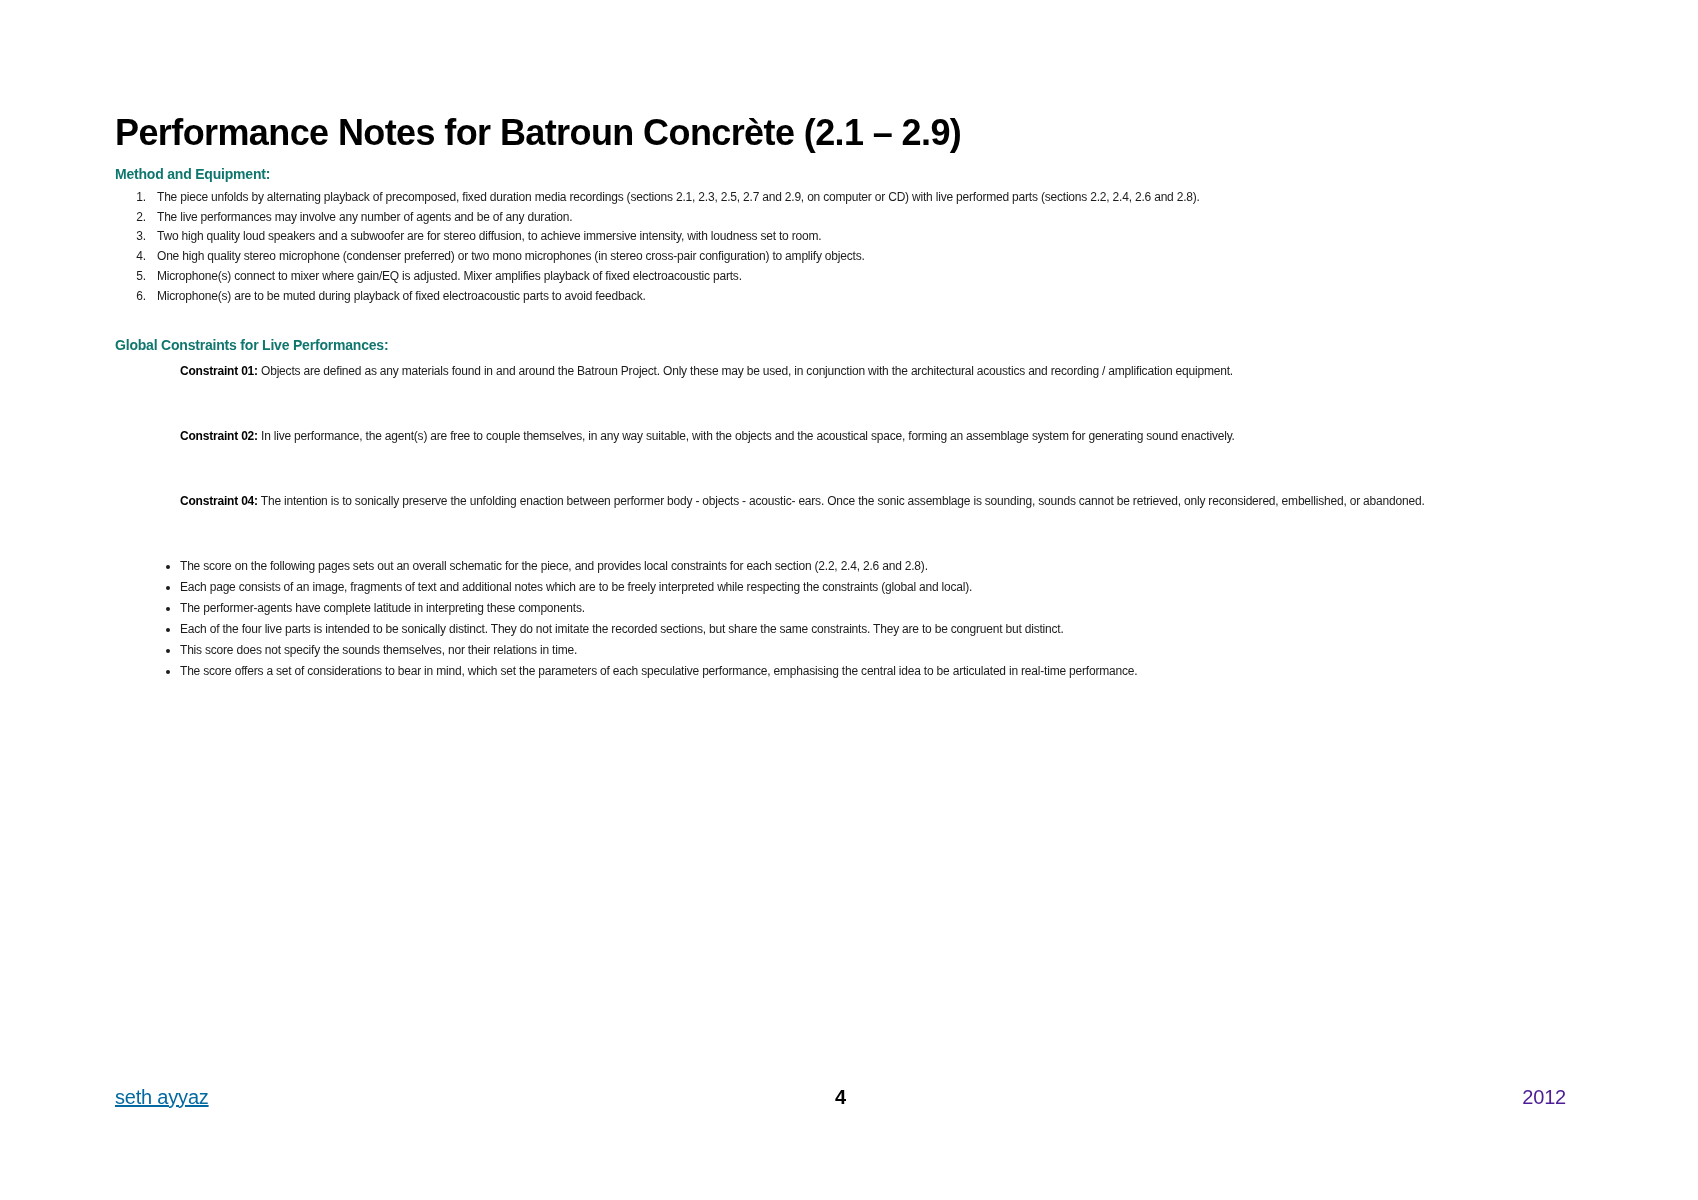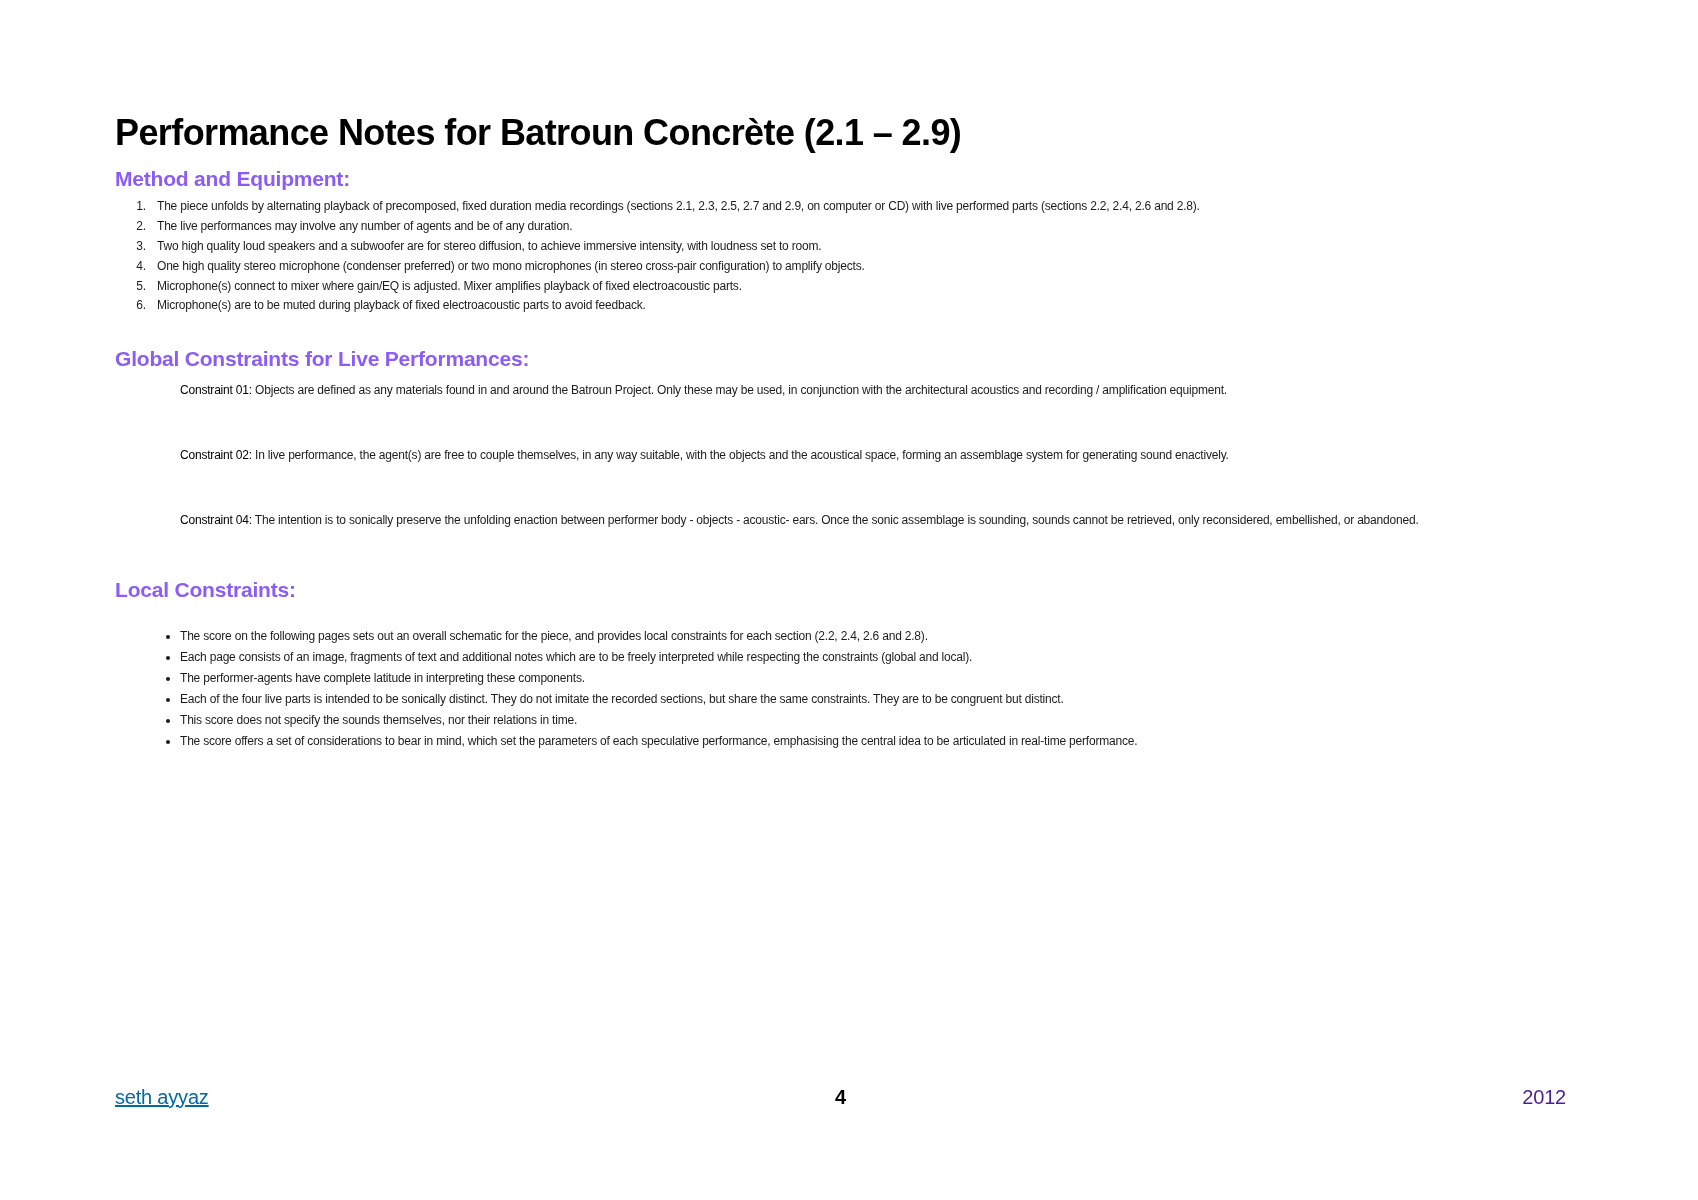--- a/index.html
+++ b/index.html
@@ -20,23 +20,23 @@
   }
   .doc-title {
     font-size: 36px;
     font-weight: 700;
     color: #000000;
     letter-spacing: -0.6px;
     line-height: 1.15;
     margin-bottom: 12px;
   }
   .section-heading {
-    font-size: 21px;
+    font-size: 14px;
     font-weight: 700;
-    color: #8b5cf6;
+    color: #0f766e;
     letter-spacing: -0.2px;
     line-height: 1.3;
   }
   .body-text {
     font-size: 12px;
     letter-spacing: -0.2px;
     line-height: 1.58;
     color: #1c1c1c;
   }
   ol.method-list {
@@ -45,21 +45,21 @@
     margin: 4px 0 0 0;
   }
   ol.method-list li { padding-left: 8px; margin-bottom: 1px; }
   .gc-heading { margin-top: 30px; }
   p.constraint {
     text-indent: 65px;
     margin-top: 20px;
     margin-bottom: 46px;
   }
   p.constraint:first-of-type { margin-top: 8px; margin-bottom: 46px; }
-  .c-label { font-weight: 400; color: #000000; }
+  .c-label { font-weight: 700; color: #000000; }
   .lc-heading { margin-top: 34px; }
   ul.local-list {
     list-style: disc;
     padding-left: 65px;
     margin: 24px 0 0 0;
   }
   ul.local-list li { padding-left: 0px; margin-bottom: 2px; }
   .footer {
     position: absolute;
     left: 115px;
@@ -105,21 +105,20 @@
 
   <h2 class="section-heading gc-heading">Global Constraints for Live Performances:</h2>
 
   <p class="constraint body-text"><span class="c-label">Constraint 01:</span> <span>Objects are defined as any materials found in and around the Batroun Project. Only these may be used, in conjunction with the architectural acoustics and recording / amplification equipment.</span></p>
 
   <p class="constraint body-text"><span class="c-label">Constraint 02:</span> <span>In live performance, the agent(s) are free to couple themselves, in any way suitable, with the objects and the acoustical space, forming an assemblage system for generating sound enactively.</span></p>
 
 
   <p class="constraint body-text"><span class="c-label">Constraint 04:</span> <span>The intention is to sonically preserve the unfolding enaction between performer body - objects - acoustic- ears. Once the sonic assemblage is sounding, sounds cannot be retrieved, only reconsidered, embellished, or abandoned.</span></p>
 
-  <h2 class="section-heading lc-heading">Local Constraints:</h2>
   <ul class="local-list body-text">
     <li>The score on the following pages sets out an overall schematic for the piece, and provides local constraints for each section (2.2, 2.4, 2.6 and 2.8).</li>
     <li>Each page consists of an image, fragments of text and additional notes which are to be freely interpreted while respecting the constraints (global and local).</li>
     <li>The performer-agents have complete latitude in interpreting these components.</li>
     <li>Each of the four live parts is intended to be sonically distinct. They do not imitate the recorded sections, but share the same constraints. They are to be congruent but distinct.</li>
     <li>This score does not specify the sounds themselves, nor their relations in time.</li>
     <li>The score offers a set of considerations to bear in mind, which set the parameters of each speculative performance, emphasising the central idea to be articulated in real-time performance.</li>
   </ul>
 
   <div class="footer">

